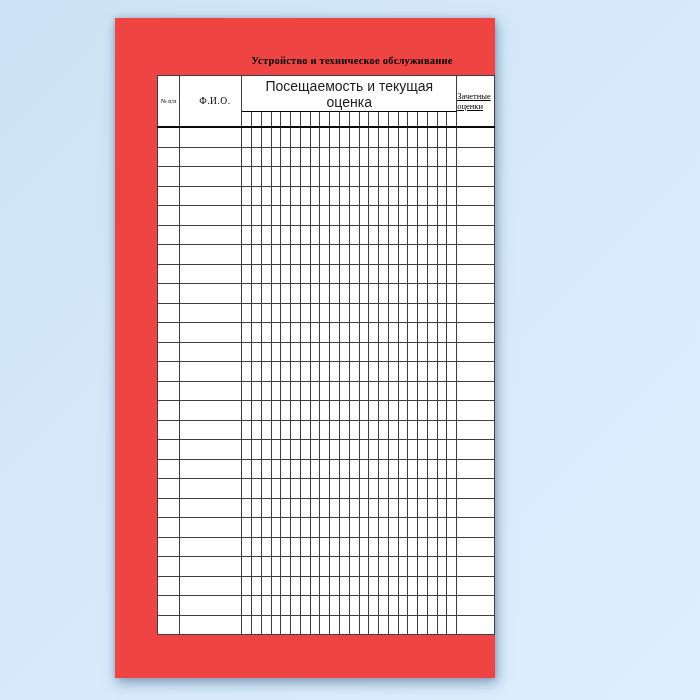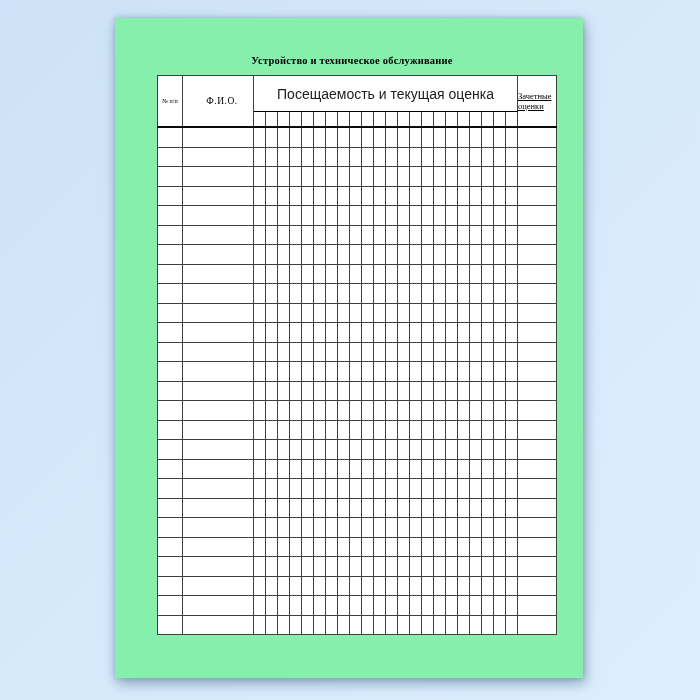--- a/index.html
+++ b/index.html
@@ -11,23 +11,23 @@
     height: 700px;
     position: relative;
     overflow: hidden;
     background: linear-gradient(135deg, #cde2f6 0%, #d6e9fb 45%, #ddeefe 100%);
     font-family: "Liberation Serif", "DejaVu Serif", serif;
   }
   .sheet {
     position: absolute;
     left: 115px;
     top: 18px;
-    width: 468px;
+    width: 380px;
     height: 660px;
-    background: #86efac;
+    background: #ef4444;
     box-shadow: 2px 5px 12px rgba(106, 136, 166, 0.75), 0 0 5px rgba(125, 152, 180, 0.55);
   }
   .doc-title {
     position: absolute;
     top: 37px;
     left: 42px;
     width: 390px;
     text-align: center;
     font-weight: bold;
     font-size: 10.5px;

